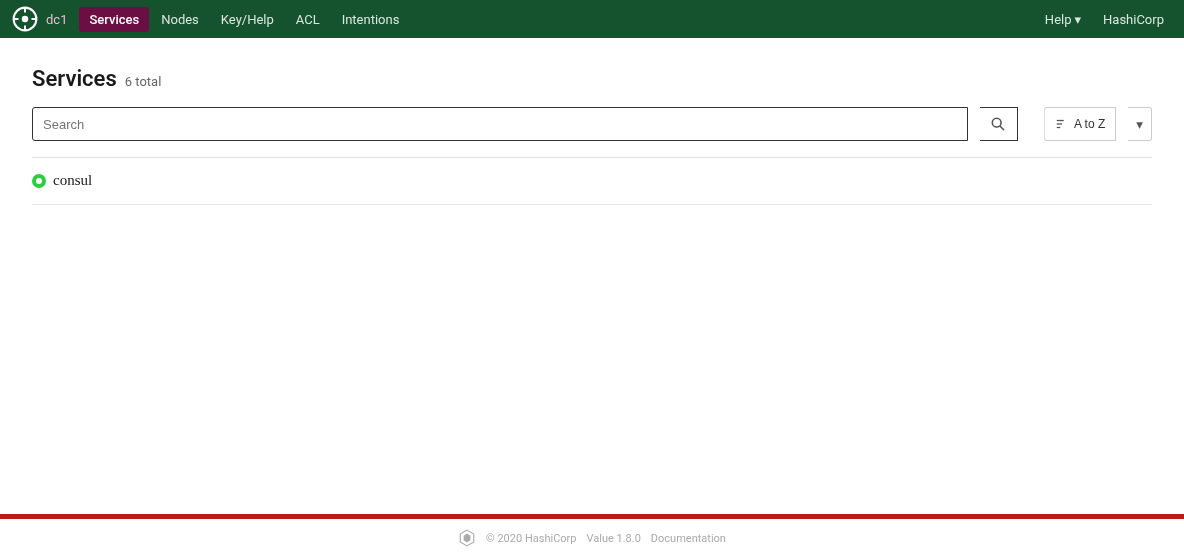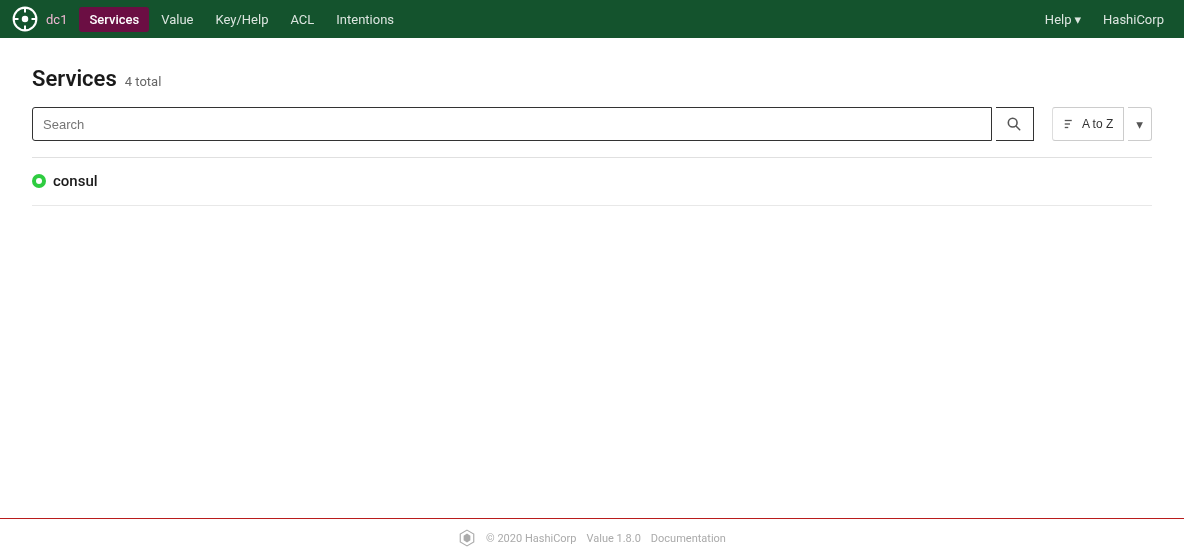--- a/index.html
+++ b/index.html
@@ -89,21 +89,21 @@
     .page-total {
       font-size: 13px;
       color: #666;
     }
 
     
     .search-bar {
       display: flex;
       align-items: center;
       margin-bottom: 16px;
-      gap: 4px;
+      gap: 12px;
     }
     .search-input-wrapper {
       position: relative;
       flex: 1;
     }
     .search-input {
       width: 100%;
       height: 34px;
       border: 1.5px solid #333;
       border-radius: 3px 0 0 3px;
@@ -161,20 +161,21 @@
     }
 
     
     .service-list { }
     .service-item {
       display: flex;
       flex-direction: column;
       padding: 14px 0 12px 0;
       border-bottom: 1px solid #e8e8e8;
       cursor: pointer;
+      font-family: Liberation Serif, serif;
     }
     .service-name-row {
       display: flex;
       align-items: center;
       gap: 7px;
       margin-bottom: 3px;
     }
     .status-dot {
       width: 14px;
       height: 14px;
@@ -198,21 +199,21 @@
     }
     .service-meta {
       font-size: 12px;
       color: #888;
       padding-left: 21px;
     }
 
     
     .footer {
       background: #fff;
-      border-top: 1px solid #b91c1c;
+      border-top: 5px solid #b91c1c;
       padding: 10px 0;
       text-align: center;
       font-size: 11px;
       color: #aaa;
       display: flex;
       align-items: center;
       justify-content: center;
       gap: 10px;
     }
     .footer-logo svg {
@@ -236,38 +237,38 @@
       <circle cx="16" cy="16" r="4" fill="white"></circle>
       <line x1="16" y1="2" x2="16" y2="8" stroke="white" stroke-width="2.5"></line>
       <line x1="16" y1="24" x2="16" y2="30" stroke="white" stroke-width="2.5"></line>
       <line x1="2" y1="16" x2="8" y2="16" stroke="white" stroke-width="2.5"></line>
       <line x1="24" y1="16" x2="30" y2="16" stroke="white" stroke-width="2.5"></line>
     </svg>
   </div>
   <span class="navbar-dc">dc1</span>
   <div class="navbar-nav">
     <a class="nav-item active">Services</a>
-    <a class="nav-item">Value</a>
+    <a class="nav-item">Nodes</a>
     <a class="nav-item">Key/Help</a>
     <a class="nav-item">ACL</a>
     <a class="nav-item">Intentions</a>
   </div>
   <div class="navbar-right">
     <div class="help-btn">
       <span>Help</span>
       <span>▾</span>
     </div>
     <div class="settings-btn">HashiCorp</div>
   </div>
 </nav>
 
 <div class="main-content">
   <div class="page-header">
     <h1 class="page-title">Services</h1>
-    <span class="page-total">4 total</span>
+    <span class="page-total">6 total</span>
   </div>
 
   <div class="search-bar">
     <div class="search-input-wrapper">
       <input class="search-input" type="text" placeholder="Search" style="">
     </div>
     <button class="search-icon-btn">
       <svg width="14" height="14" viewBox="0 0 16 16" fill="none">
         <circle cx="6.5" cy="6.5" r="5" stroke="#555" stroke-width="1.8"></circle>
         <line x1="10.5" y1="10.5" x2="14.5" y2="14.5" stroke="#555" stroke-width="1.8" stroke-linecap="round"></line>

